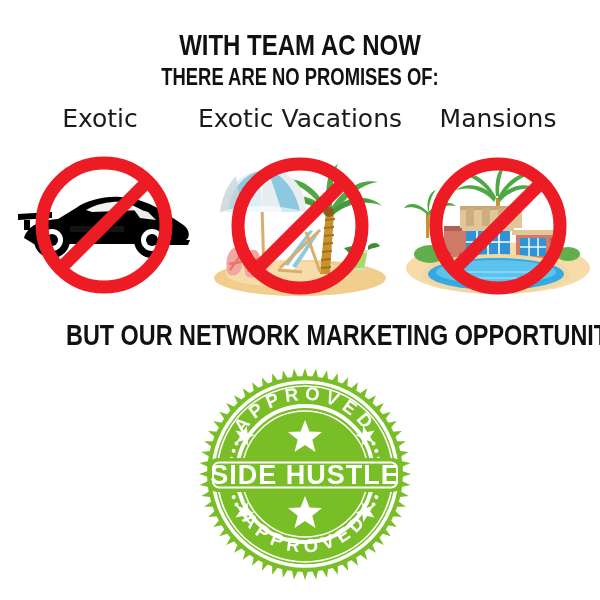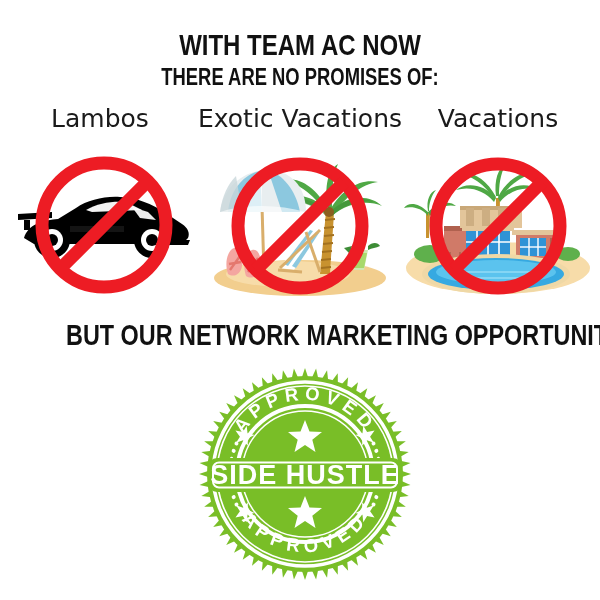--- a/index.html
+++ b/index.html
@@ -51,23 +51,23 @@
 </head>
 <body>
 
 <div class="stage">
 
   <div class="headline" id="h-main">WITH TEAM AC NOW</div>
 
   <div class="headline" id="h-sub">THERE ARE NO PROMISES OF:</div>
 
   <div class="cat-row">
-    <div class="cat-label" id="cat-0">Lambos</div>
+    <div class="cat-label" id="cat-0">Exotic</div>
     <div class="cat-label" id="cat-1">Exotic Vacations</div>
-    <div class="cat-label" id="cat-2">Vacations</div>
+    <div class="cat-label" id="cat-2">Mansions</div>
   </div>
 
   <div class="cell" id="cell-0">
     <div class="art">
       <svg viewBox="0 0 196 150" xmlns="http://www.w3.org/2000/svg">
 
         <g>
           <path d="M18 88 C22 74 38 70 52 69 L70 58 C82 50 98 46 114 47 C132 48 146 54 158 62
                    L176 74 C182 78 184 83 182 88 L176 94 L28 94 Z" fill="#000000"></path>
 

